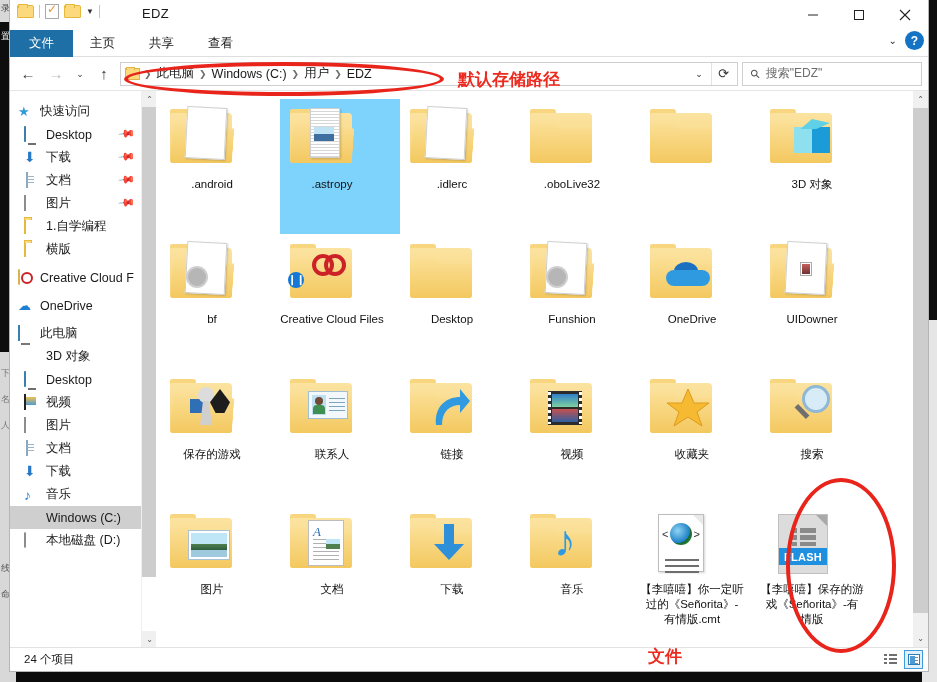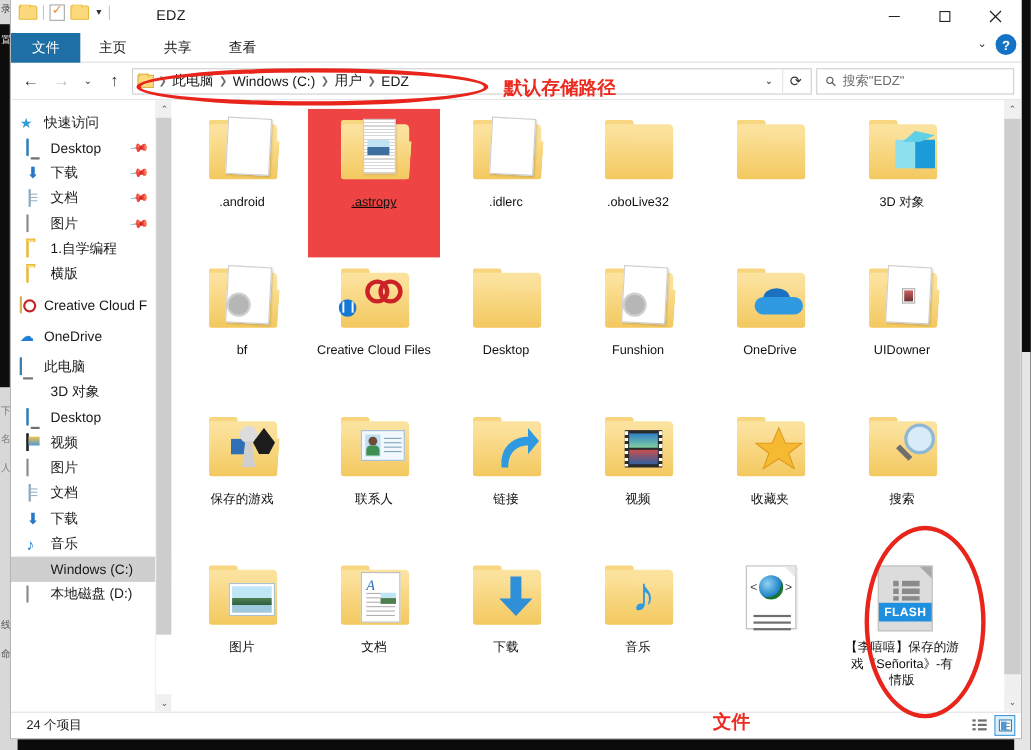--- a/index.html
+++ b/index.html
@@ -136,24 +136,24 @@
   .i-win{width:14px;height:11px;margin-top:3px;background:#7f7f7f;position:relative;}
   .i-win:after{content:"";position:absolute;left:2px;top:2px;width:6px;height:5px;background:#cfcfcf;}
 
   
   .content { flex:1 1 auto; position:relative; background:#fff; overflow:hidden;}
   .grid {
     position:absolute; left:0; top:0; right:15px; bottom:0;
     padding:8px 0 0 4px; display:flex; flex-wrap:wrap; align-content:flex-start;
   }
   .item {
-    width:120px; height:135px; display:flex; flex-direction:column; align-items:center;
+    width:120px; height:135px; display:flex; flex-direction:column; align-items:flex-start;
     padding-top:6px; position:relative;
   }
-  .item.selected { background:#ef4444;text-decoration:underline; }
+  .item.selected { background:#7dd3fc; }
   .thumb-wrap { width:80px;height:68px;position:relative; }
   .caption {
     font-size:11.5px;color:#111;text-align:center;line-height:15px;margin-top:4px;
     width:104px; word-break:break-word;
   }
   
   .folder { position:absolute; left:10px; top:8px; width:62px; height:50px; }
   .folder .back {
     position:absolute;left:0;top:0;width:62px;height:50px;
     background:linear-gradient(#fbe3a0,#f7d276); border-radius:2px 4px 3px 3px;
@@ -730,20 +730,21 @@
 
         <div class="item">
           <div class="thumb-wrap">
             <div class="doc">
               <span class="lt">&lt;</span>
                 <span class="gt">&gt;</span>
               <div class="globe"></div>
                 <div class="lines"></div>
             </div>
           </div>
+          <div class="caption">【李嘻嘻】你一定听过的《Señorita》-有情版.cmt</div>
         </div>
 
         <div class="item">
           <div class="thumb-wrap">
             <div class="flashfile">
               <div class="grid9">
                 <b style="left:0;top:0;width:5px;height:5px;"></b>
                 <b style="left:8px;top:0;width:16px;height:5px;"></b>
                 <b style="left:0;top:7px;width:5px;height:5px;"></b>
                 <b style="left:8px;top:7px;width:16px;height:5px;"></b>

